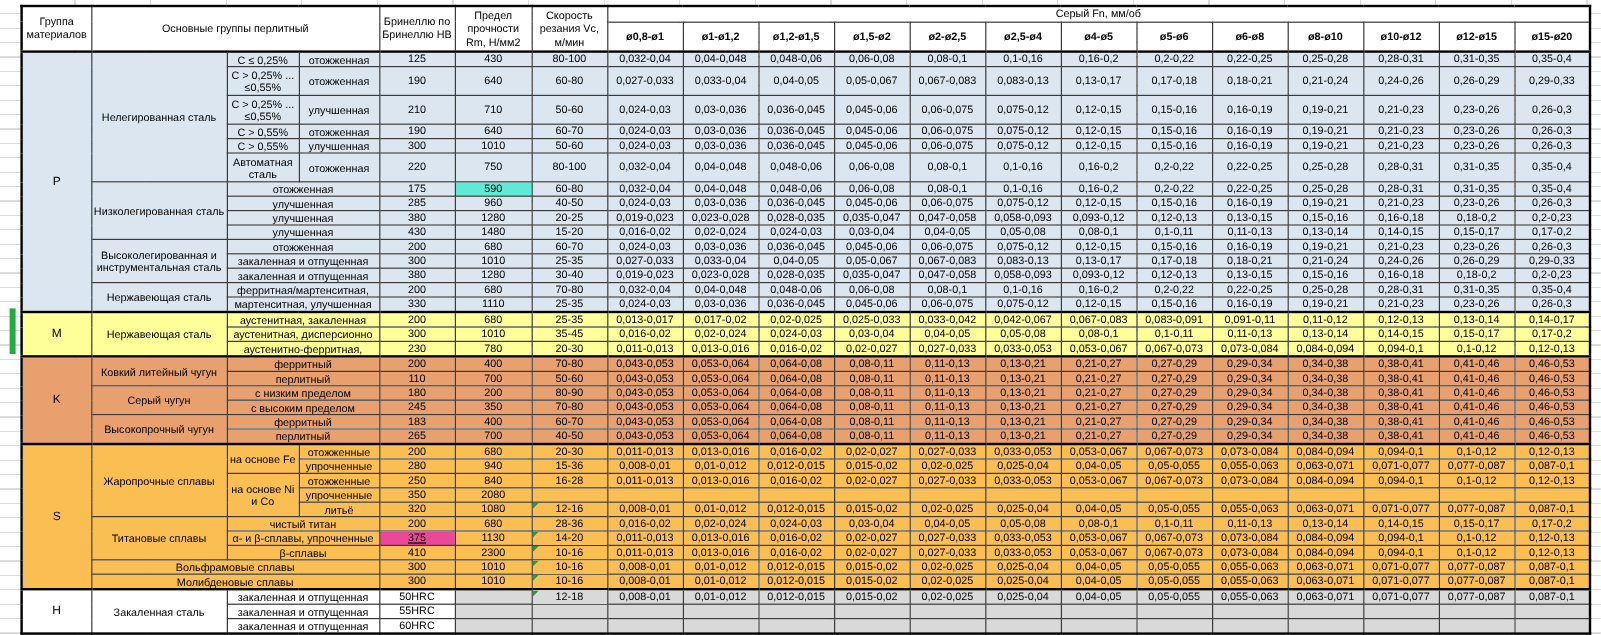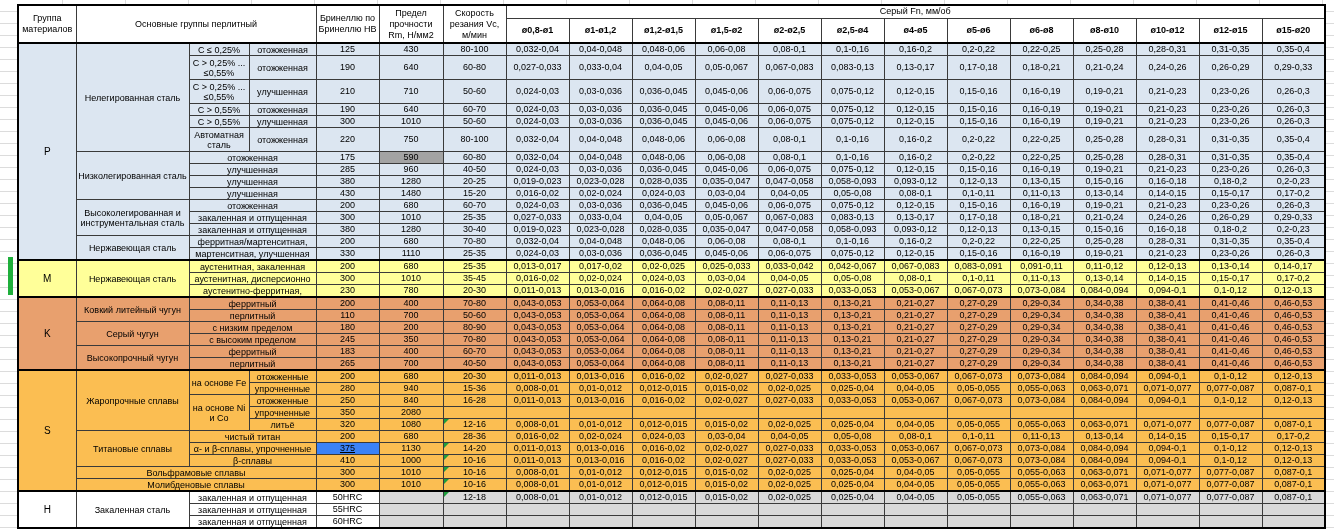--- a/index.html
+++ b/index.html
@@ -212,21 +212,21 @@
         <td class="num" style="background: rgb(220, 230, 241);">0,22-0,25</td>
         <td class="num" style="background: rgb(220, 230, 241);">0,25-0,28</td>
         <td class="num" style="background: rgb(220, 230, 241);">0,28-0,31</td>
         <td class="num" style="background: rgb(220, 230, 241);">0,31-0,35</td>
         <td class="num" style="background: rgb(220, 230, 241);">0,35-0,4</td>
       </tr>
       <tr style="height: 12px;">
         <td class="label" rowspan="4" style="background: rgb(220, 230, 241);">Низколегированная сталь</td>
         <td class="label" colspan="2" style="background: rgb(220, 230, 241);">отожженная</td>
         <td class="num" style="background: rgb(220, 230, 241);">175</td>
-        <td class="num" style="background: #a3a3a3;">590</td>
+        <td class="num" style="background: #5eead4;">590</td>
         <td class="num" style="background: rgb(220, 230, 241);">60-80</td>
         <td class="num" style="background: rgb(220, 230, 241);">0,032-0,04</td>
         <td class="num" style="background: rgb(220, 230, 241);">0,04-0,048</td>
         <td class="num" style="background: rgb(220, 230, 241);">0,048-0,06</td>
         <td class="num" style="background: rgb(220, 230, 241);">0,06-0,08</td>
         <td class="num" style="background: rgb(220, 230, 241);">0,08-0,1</td>
         <td class="num" style="background: rgb(220, 230, 241);">0,1-0,16</td>
         <td class="num" style="background: rgb(220, 230, 241);">0,16-0,2</td>
         <td class="num" style="background: rgb(220, 230, 241);">0,2-0,22</td>
         <td class="num" style="background: rgb(220, 230, 241);">0,22-0,25</td>
@@ -680,41 +680,41 @@
         <td class="num" style="background: rgb(251, 190, 82);">0,08-0,1</td>
         <td class="num" style="background: rgb(251, 190, 82);">0,1-0,11</td>
         <td class="num" style="background: rgb(251, 190, 82);">0,11-0,13</td>
         <td class="num" style="background: rgb(251, 190, 82);">0,13-0,14</td>
         <td class="num" style="background: rgb(251, 190, 82);">0,14-0,15</td>
         <td class="num" style="background: rgb(251, 190, 82);">0,15-0,17</td>
         <td class="num" style="background: rgb(251, 190, 82);">0,17-0,2</td>
       </tr>
       <tr style="height: 12px;">
         <td class="label" colspan="2" style="background: rgb(251, 190, 82);">α- и β-сплавы, упрочненные</td>
-        <td class="num" style="background: #3b82f6; text-decoration: underline;">375</td>
+        <td class="num" style="background: #ec4899; text-decoration: underline;">375</td>
         <td class="num" style="background: rgb(251, 190, 82);">1130</td>
         <td class="num flagged" style="background: rgb(251, 190, 82);">14-20</td>
         <td class="num" style="background: rgb(251, 190, 82);">0,011-0,013</td>
         <td class="num" style="background: rgb(251, 190, 82);">0,013-0,016</td>
         <td class="num" style="background: rgb(251, 190, 82);">0,016-0,02</td>
         <td class="num" style="background: rgb(251, 190, 82);">0,02-0,027</td>
         <td class="num" style="background: rgb(251, 190, 82);">0,027-0,033</td>
         <td class="num" style="background: rgb(251, 190, 82);">0,033-0,053</td>
         <td class="num" style="background: rgb(251, 190, 82);">0,053-0,067</td>
         <td class="num" style="background: rgb(251, 190, 82);">0,067-0,073</td>
         <td class="num" style="background: rgb(251, 190, 82);">0,073-0,084</td>
         <td class="num" style="background: rgb(251, 190, 82);">0,084-0,094</td>
         <td class="num" style="background: rgb(251, 190, 82);">0,094-0,1</td>
         <td class="num" style="background: rgb(251, 190, 82);">0,1-0,12</td>
         <td class="num" style="background: rgb(251, 190, 82);">0,12-0,13</td>
       </tr>
       <tr style="height: 12px;">
         <td class="label" colspan="2" style="background: rgb(251, 190, 82);">β-сплавы</td>
         <td class="num" style="background: rgb(251, 190, 82);">410</td>
-        <td class="num" style="background: rgb(251, 190, 82);">1000</td>
+        <td class="num" style="background: rgb(251, 190, 82);">2300</td>
         <td class="num flagged" style="background: rgb(251, 190, 82);">10-16</td>
         <td class="num" style="background: rgb(251, 190, 82);">0,011-0,013</td>
         <td class="num" style="background: rgb(251, 190, 82);">0,013-0,016</td>
         <td class="num" style="background: rgb(251, 190, 82);">0,016-0,02</td>
         <td class="num" style="background: rgb(251, 190, 82);">0,02-0,027</td>
         <td class="num" style="background: rgb(251, 190, 82);">0,027-0,033</td>
         <td class="num" style="background: rgb(251, 190, 82);">0,033-0,053</td>
         <td class="num" style="background: rgb(251, 190, 82);">0,053-0,067</td>
         <td class="num" style="background: rgb(251, 190, 82);">0,067-0,073</td>
         <td class="num" style="background: rgb(251, 190, 82);">0,073-0,084</td>

